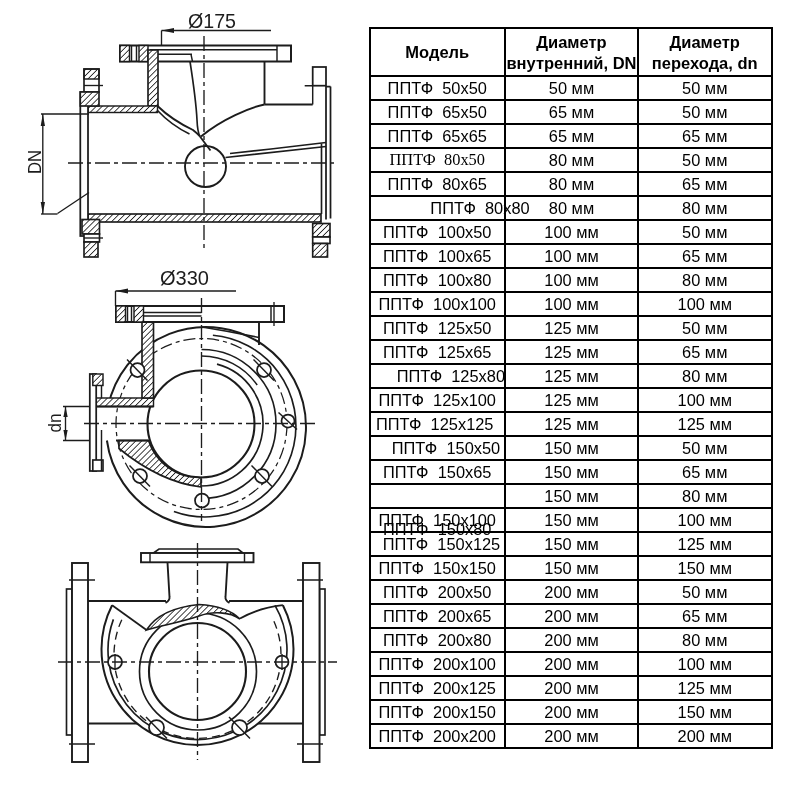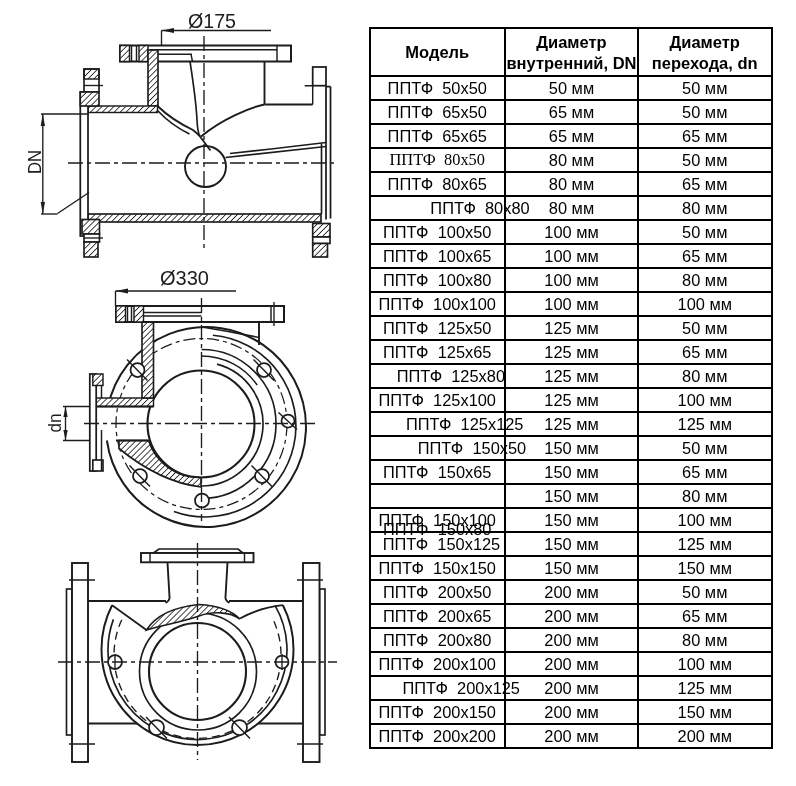--- a/index.html
+++ b/index.html
@@ -221,24 +221,24 @@
 <div class="ct dt" style="left:638.0px;top:316px;width:133.5px;">50 мм</div>
 <div class="ct dt" style="left:369.5px;top:340px;width:135.5px;">ППТФ&nbsp;&nbsp;125х65</div>
 <div class="ct dt" style="left:505.0px;top:340px;width:133.0px;">125 мм</div>
 <div class="ct dt" style="left:638.0px;top:340px;width:133.5px;">65 мм</div>
 <div class="ct dt" style="left:369.5px;top:364px;width:135.5px;text-align:right;">ППТФ&nbsp;&nbsp;125х80</div>
 <div class="ct dt" style="left:505.0px;top:364px;width:133.0px;">125 мм</div>
 <div class="ct dt" style="left:638.0px;top:364px;width:133.5px;">80 мм</div>
 <div class="ct dt" style="left:369.5px;top:388px;width:135.5px;">ППТФ&nbsp;&nbsp;125х100</div>
 <div class="ct dt" style="left:505.0px;top:388px;width:133.0px;">125 мм</div>
 <div class="ct dt" style="left:638.0px;top:388px;width:133.5px;">100 мм</div>
-<div class="ct dt" style="left:388px;top:412px;width:135.5px;text-align:right;">ППТФ&nbsp;&nbsp;125х125</div>
+<div class="ct dt" style="left:367px;top:412px;width:135.5px;">ППТФ&nbsp;&nbsp;125х125</div>
 <div class="ct dt" style="left:505.0px;top:412px;width:133.0px;">125 мм</div>
 <div class="ct dt" style="left:638.0px;top:412px;width:133.5px;">125 мм</div>
-<div class="ct dt" style="left:391px;top:436px;width:162px;border-radius:12px;">ППТФ&nbsp;&nbsp;150х50</div>
+<div class="ct dt" style="left:365px;top:436px;width:162px;border-radius:12px;">ППТФ&nbsp;&nbsp;150х50</div>
 <div class="ct dt" style="left:505.0px;top:436px;width:133.0px;">150 мм</div>
 <div class="ct dt" style="left:638.0px;top:436px;width:133.5px;">50 мм</div>
 <div class="ct dt" style="left:369.5px;top:460px;width:135.5px;">ППТФ&nbsp;&nbsp;150х65</div>
 <div class="ct dt" style="left:505.0px;top:460px;width:133.0px;">150 мм</div>
 <div class="ct dt" style="left:638.0px;top:460px;width:133.5px;">65 мм</div>
 <div class="ct dt" style="left:369.5px;top:484px;width:135.5px;margin-top:33px;">ППТФ&nbsp;&nbsp;150х80</div>
 <div class="ct dt" style="left:505.0px;top:484px;width:133.0px;">150 мм</div>
 <div class="ct dt" style="left:638.0px;top:484px;width:133.5px;">80 мм</div>
 <div class="ct dt" style="left:369.5px;top:508px;width:135.5px;">ППТФ&nbsp;&nbsp;150х100</div>
 <div class="ct dt" style="left:505.0px;top:508px;width:133.0px;">150 мм</div>
@@ -254,21 +254,21 @@
 <div class="ct dt" style="left:638.0px;top:580px;width:133.5px;">50 мм</div>
 <div class="ct dt" style="left:369.5px;top:604px;width:135.5px;">ППТФ&nbsp;&nbsp;200х65</div>
 <div class="ct dt" style="left:505.0px;top:604px;width:133.0px;">200 мм</div>
 <div class="ct dt" style="left:638.0px;top:604px;width:133.5px;">65 мм</div>
 <div class="ct dt" style="left:369.5px;top:628px;width:135.5px;">ППТФ&nbsp;&nbsp;200х80</div>
 <div class="ct dt" style="left:505.0px;top:628px;width:133.0px;">200 мм</div>
 <div class="ct dt" style="left:638.0px;top:628px;width:133.5px;">80 мм</div>
 <div class="ct dt" style="left:369.5px;top:652px;width:135.5px;">ППТФ&nbsp;&nbsp;200х100</div>
 <div class="ct dt" style="left:505.0px;top:652px;width:133.0px;">200 мм</div>
 <div class="ct dt" style="left:638.0px;top:652px;width:133.5px;">100 мм</div>
-<div class="ct dt" style="left:369.5px;top:676px;width:135.5px;padding-left:24px;">ППТФ&nbsp;&nbsp;200х125</div>
+<div class="ct dt" style="left:369.5px;top:676px;width:135.5px;">ППТФ&nbsp;&nbsp;200х125</div>
 <div class="ct dt" style="left:505.0px;top:676px;width:133.0px;">200 мм</div>
 <div class="ct dt" style="left:638.0px;top:676px;width:133.5px;">125 мм</div>
 <div class="ct dt" style="left:369.5px;top:700px;width:135.5px;">ППТФ&nbsp;&nbsp;200х150</div>
 <div class="ct dt" style="left:505.0px;top:700px;width:133.0px;">200 мм</div>
 <div class="ct dt" style="left:638.0px;top:700px;width:133.5px;">150 мм</div>
 <div class="ct dt" style="left:369.5px;top:724px;width:135.5px;">ППТФ&nbsp;&nbsp;200х200</div>
 <div class="ct dt" style="left:505.0px;top:724px;width:133.0px;">200 мм</div>
 <div class="ct dt" style="left:638.0px;top:724px;width:133.5px;">200 мм</div>
 </div>
 </div>

